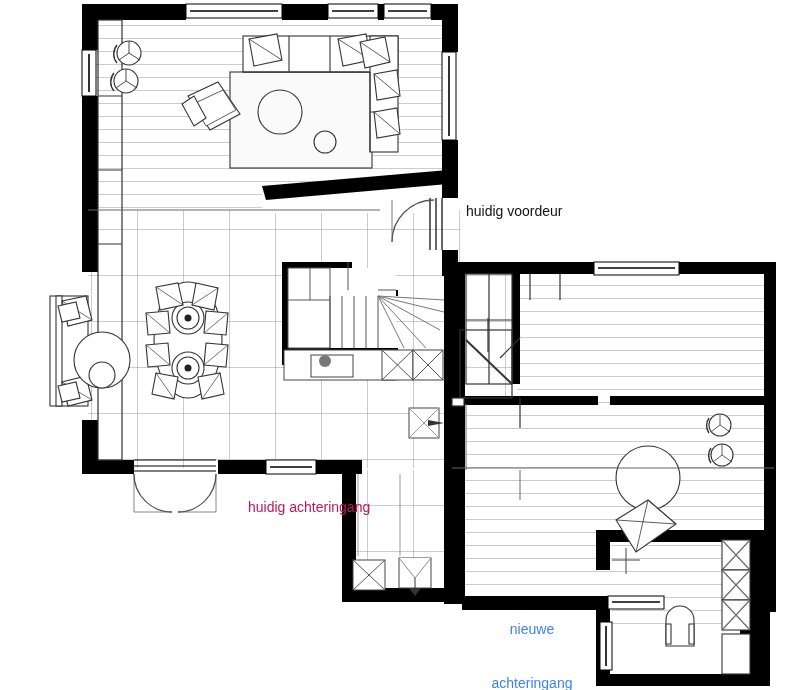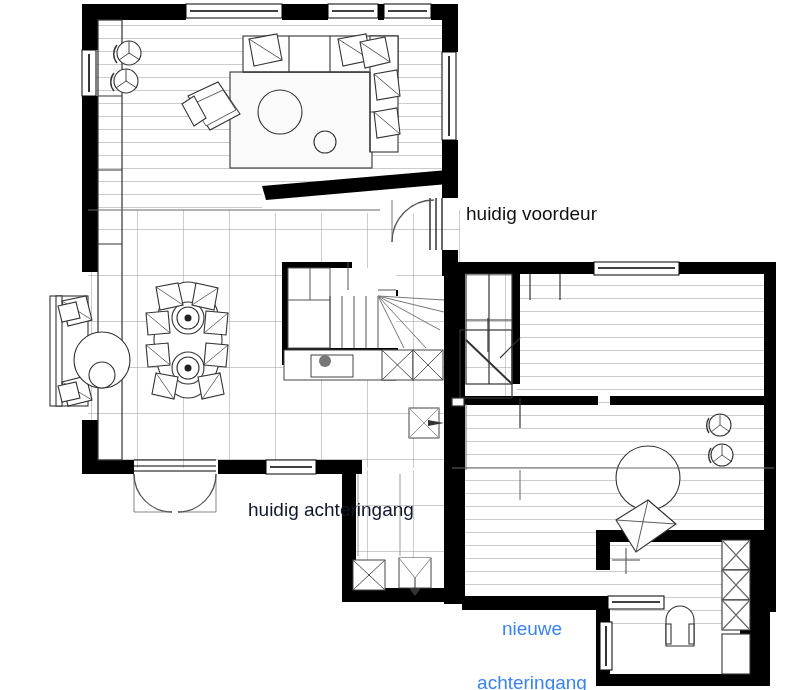--- a/index.html
+++ b/index.html
@@ -1,21 +1,21 @@
 <!DOCTYPE html>
 <html><head>
 <meta charset="utf-8">
 <style>
   html,body{margin:0;padding:0;background:#ffffff;}
   body{font-family:"Liberation Sans", sans-serif;}
   #plan-root{position:relative;width:800px;height:690px;background:#fff;overflow:hidden;}
   svg{display:block;}
-  .lbl{position:absolute;font-family:"Liberation Sans", sans-serif;font-size:19px;white-space:nowrap;}
+  .lbl{position:absolute;font-family:"Liberation Sans", sans-serif;font-size:14px;white-space:nowrap;}
   .lbl.black{color:#111;}
-  .lbl.red{color:#0f172a;}
+  .lbl.red{color:#be185d;}
   .lbl.green{color:#3b82f6;text-align:center;}
 </style>
 </head>
 <body>
 
 <div id="plan-root">
 
   <svg width="800" height="690" viewBox="0 0 800 690">
     <defs>
       <pattern id="tilePat" width="46" height="46" patternUnits="userSpaceOnUse">

